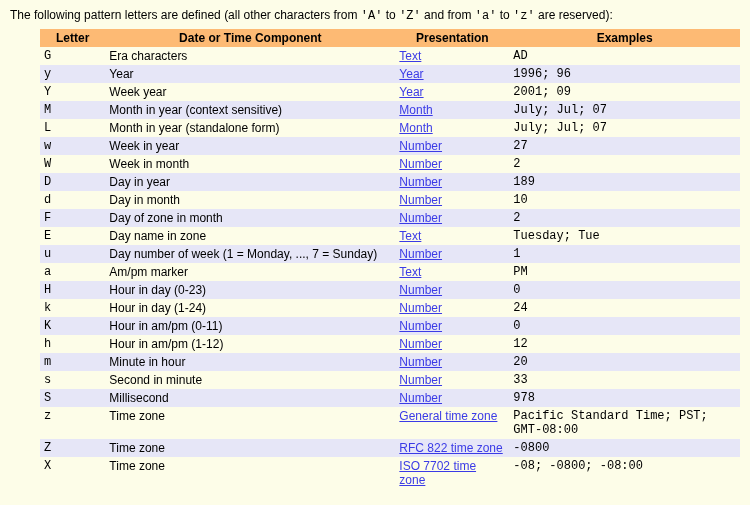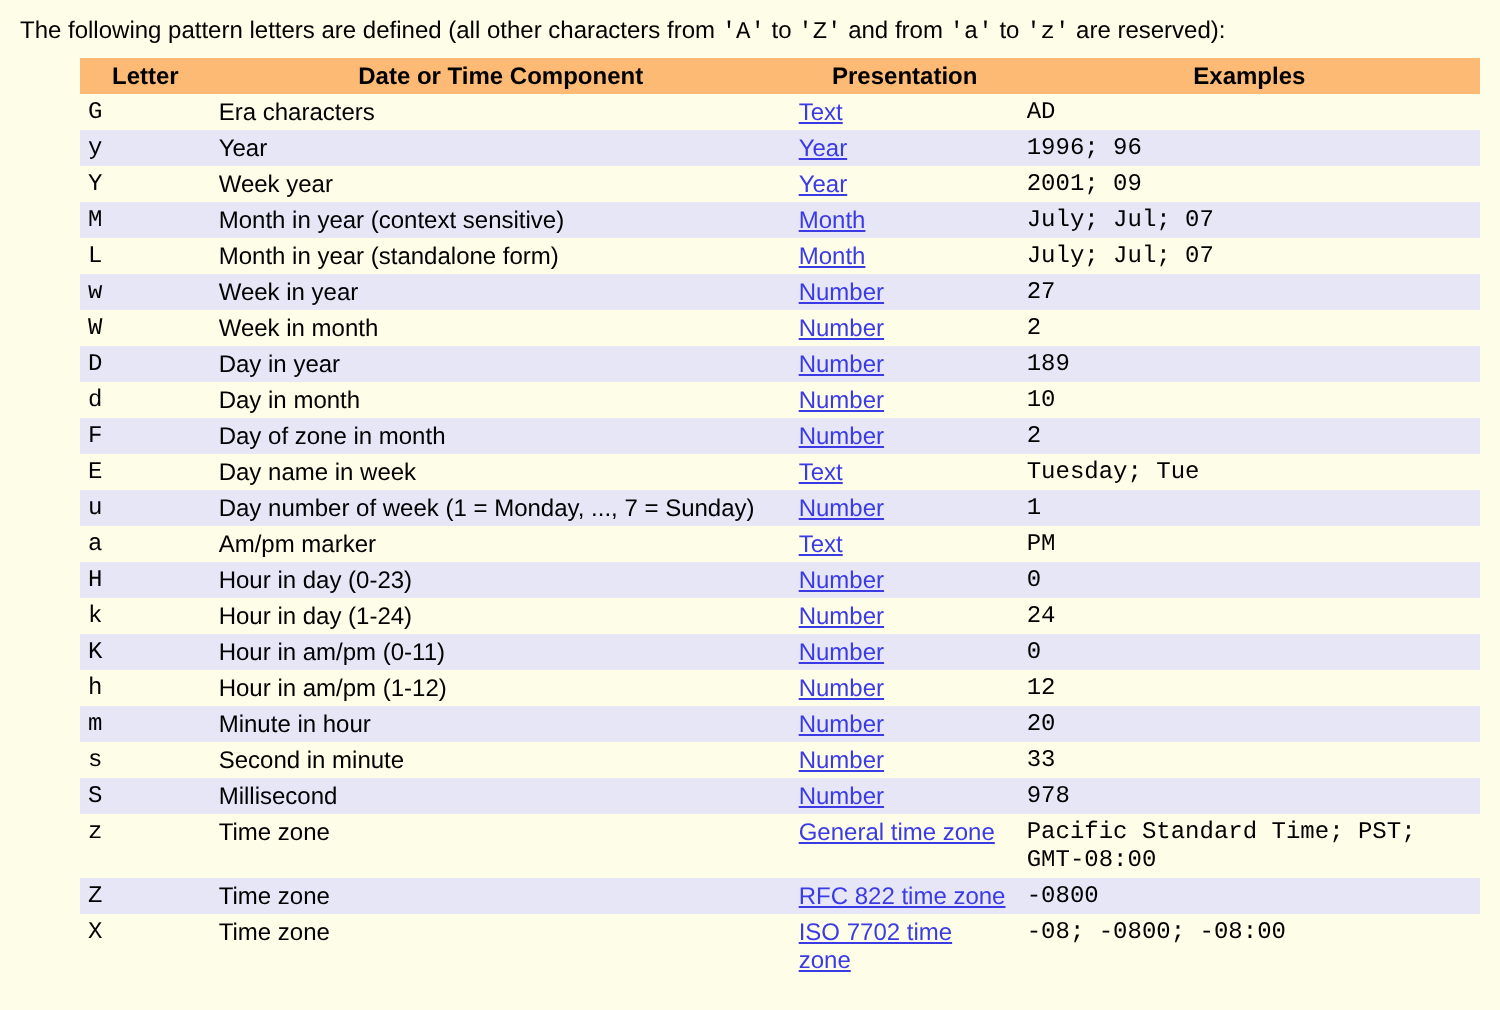--- a/index.html
+++ b/index.html
@@ -128,21 +128,21 @@
         <td class="example">10</td>
       </tr>
       <tr class="alt">
         <td class="letter">F</td>
         <td>Day of zone in month</td>
         <td class="presentation"><a href="#">Number</a></td>
         <td class="example">2</td>
       </tr>
       <tr>
         <td class="letter">E</td>
-        <td>Day name in week</td>
+        <td>Day name in zone</td>
         <td class="presentation"><a href="#">Text</a></td>
         <td class="example">Tuesday; Tue</td>
       </tr>
       <tr class="alt">
         <td class="letter">u</td>
         <td>Day number of week (1 = Monday, ..., 7 = Sunday)</td>
         <td class="presentation"><a href="#">Number</a></td>
         <td class="example">1</td>
       </tr>
       <tr>

